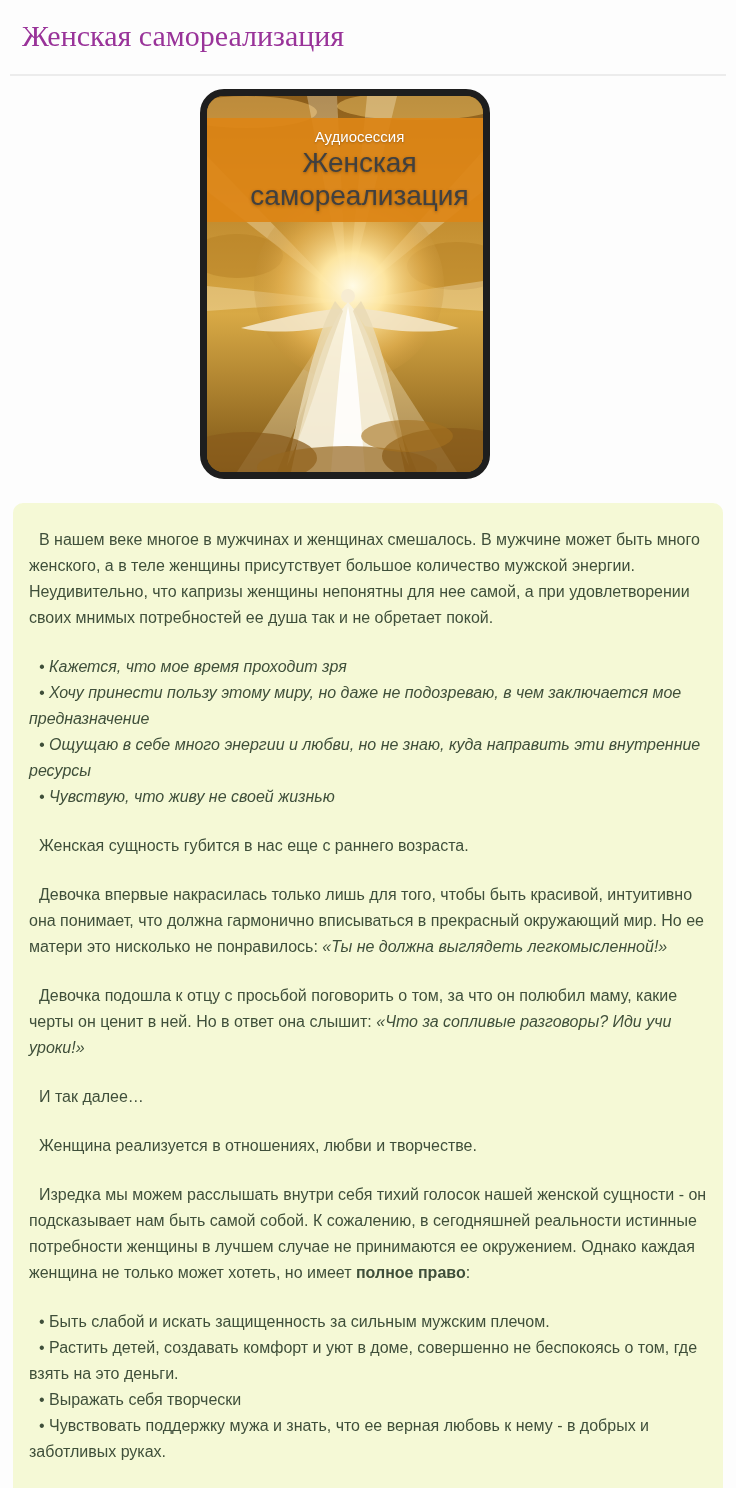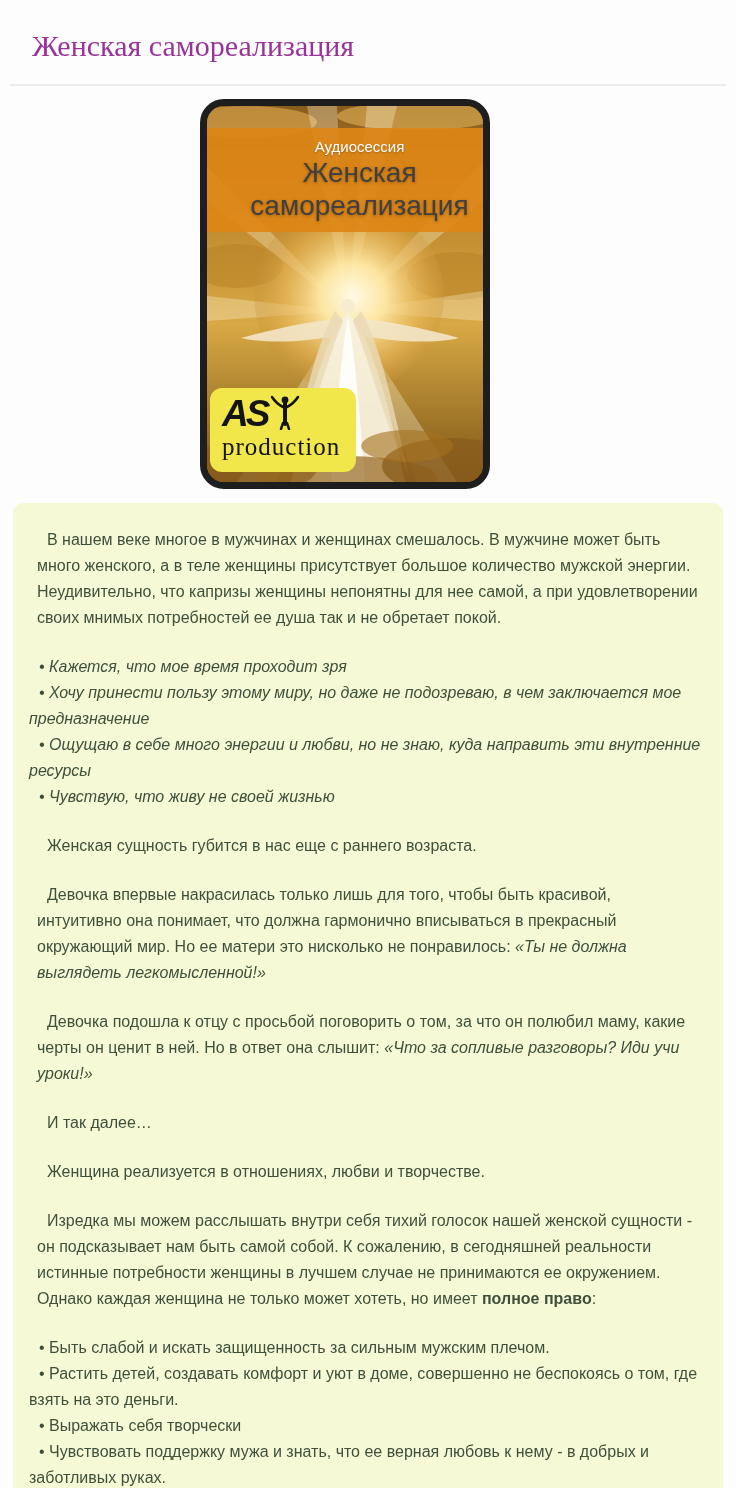--- a/index.html
+++ b/index.html
@@ -4,21 +4,21 @@
 <style>
   html,body{margin:0;padding:0;}
   body{
     width:736px;height:1488px;overflow:hidden;
     background:#fdfdfd;
     font-family:"Liberation Sans","DejaVu Sans",sans-serif;
     position:relative;
   }
   
   .page-title{
-    margin:18px;padding:10px 0 0 14px;
+    margin:8px;padding:10px 0 0 14px;
     font-family:"Liberation Serif","DejaVu Serif",serif;
     font-weight:400;
     font-size:30px;line-height:36px;
     color:#993399;
   }
   .divider{
     border:none;border-top:2px solid #ececec;
     margin:20px 10px 0 10px;
   }
   
@@ -75,21 +75,21 @@
   .content-box{
     position:absolute;left:13px;top:503px;
     width:710px;height:1200px;
     background:#f5f9d6;
     border-radius:10px;
     box-sizing:border-box;
     padding:1px 16px;
     color:#3f4f3a;
     font-size:16px;line-height:26px;
   }
-  .para{margin:23px 8px;text-indent:10px;}
+  .para{margin:23px 0;text-indent:10px;}
   .list{margin:23px 0;}
   .list .para{margin:0;}
   .it{font-style:italic;}
   .bd{font-weight:700;}
 </style>
 </head>
 <body>
 
 <h1 class="page-title">Женская самореализация</h1>
 <hr class="divider">
@@ -145,34 +145,20 @@
     <ellipse cx="245" cy="360" rx="70" ry="28" fill="#8a5c1c" opacity="0.75"></ellipse>
     <ellipse cx="200" cy="340" rx="46" ry="16" fill="#a5711f" opacity="0.6"></ellipse>
   </svg>
 
   <div class="banner">
     <div class="banner-label">Аудиосессия</div>
     <div class="banner-title">Женская</div>
     <div class="banner-title">самореализация</div>
   </div>
 
-  <div class="logo-box">
-    <div class="logo-row">
-      <span class="logo-as">AS</span>
-      <svg class="logo-figure" width="30" height="36" viewBox="0 0 30 36" aria-hidden="true">
-        <circle cx="15" cy="6" r="3.4" fill="#141414"></circle>
-        <path d="M15,9 L15,30" stroke="#141414" stroke-width="4" stroke-linecap="round"></path>
-        <path d="M13,13 C9,11 4,6 2,3" stroke="#141414" stroke-width="2.6" stroke-linecap="round" fill="none"></path>
-        <path d="M17,13 C21,11 26,6 28,3" stroke="#141414" stroke-width="2.6" stroke-linecap="round" fill="none"></path>
-        <path d="M13,29 L11,35" stroke="#141414" stroke-width="2.4" stroke-linecap="round"></path>
-        <path d="M17,29 L19,35" stroke="#141414" stroke-width="2.4" stroke-linecap="round"></path>
-      </svg>
-    </div>
-    <div class="logo-sub">production</div>
-  </div>
 </a>
 
 <div class="content-box">
     <div class="para"><span>В нашем веке многое в мужчинах и женщинах смешалось. В мужчине может быть много женского, а в теле женщины присутствует большое количество мужской энергии. Неудивительно, что капризы женщины непонятны для нее самой, а при удовлетворении своих мнимых потребностей ее душа так и не обретает покой.</span></div>
     <div class="list">
       <div class="para it">• Кажется, что мое время проходит зря</div>
       <div class="para it">• Хочу принести пользу этому миру, но даже не подозреваю, в чем заключается мое предназначение</div>
       <div class="para it">• Ощущаю в себе много энергии и любви, но не знаю, куда направить эти внутренние ресурсы</div>
       <div class="para it">• Чувствую, что живу не своей жизнью</div>
     </div>

